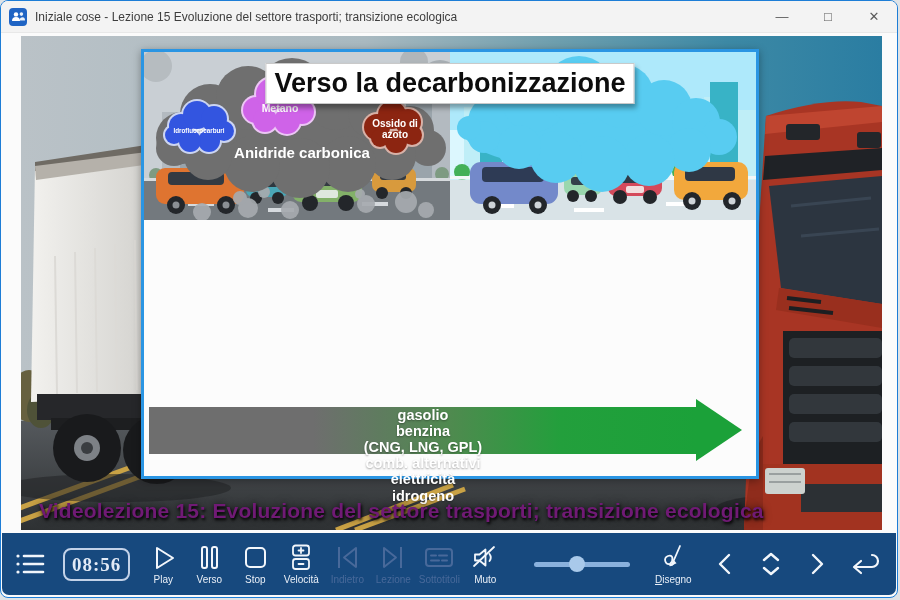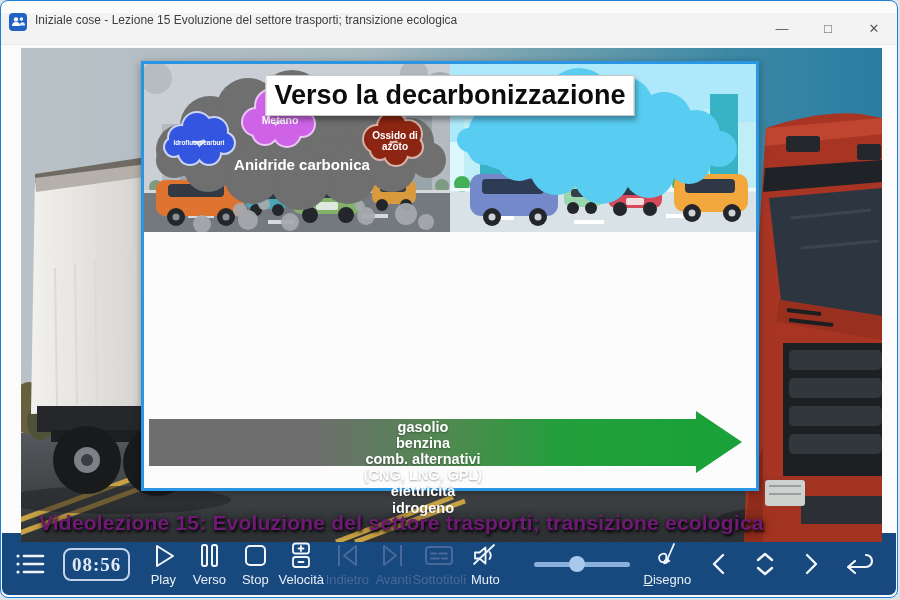--- a/index.html
+++ b/index.html
@@ -1,19 +1,19 @@
 <!DOCTYPE html>
 <html><head>
 <meta charset="utf-8">
 <style>
   html,body{margin:0;padding:0;width:900px;height:600px;background:#dfe3e6;font-family:"Liberation Sans",sans-serif;}
   .window{position:absolute;inset:0;width:898px;height:598px;border:1px solid #1d7dd6;border-radius:8px;overflow:hidden;background:#fbfbfb;display:flex;flex-direction:column;box-sizing:border-box;}
 
   
-  .titlebar{flex:0 0 31px;background:#f3f3f3;display:flex;padding-left:8px;gap:8px;border-bottom:1px solid #e8e8e8;margin-top:12px;}
+  .titlebar{flex:0 0 31px;background:#f3f3f3;display:flex;align-items:center;padding-left:8px;gap:8px;border-bottom:1px solid #e8e8e8;}
   .app-icon{width:18px;height:18px;background:#1f64c4;border-radius:4px;display:flex;align-items:center;justify-content:center;}
   .title-text{font-size:12px;color:#3d3d3d;white-space:nowrap;}
   .win-controls{margin-left:auto;display:flex;height:100%;}
   .win-btn{width:46px;height:100%;display:flex;align-items:center;justify-content:center;color:#5a5a5a;font-size:13px;cursor:default;}
 
   
   .stage{position:relative;flex:1;background:#fbfbfb;}
   .photo{position:absolute;left:20px;top:3px;width:861px;height:494px;overflow:hidden;background:#b8c0c6;}
   .photo svg{position:absolute;left:0;top:0;}
   .caption{position:absolute;left:18px;bottom:7px;color:#701a75;font-size:21px;font-weight:bold;letter-spacing:.2px;text-shadow:1px 2px 3px #000,0 0 8px rgba(0,0,0,.75);z-index:6;}
@@ -27,21 +27,21 @@
   .arrow-body{height:47px;width:548px;background:linear-gradient(90deg,#6e6e6e 0%,#6e6e6e 30%,#4f8a4f 55%,#239f3c 75%,#1ba139 100%);display:flex;align-items:center;flex-direction:column;}
   .arrow-head{width:0;height:0;border-top:31px solid transparent;border-bottom:31px solid transparent;border-left:46px solid #1ba139;margin-left:-1px;}
   .fuel{flex:1;text-align:center;color:#fff;font-weight:bold;font-size:14.5px;line-height:1.12;text-shadow:0 1px 2px rgba(0,0,0,.35);}
   .fuel span{display:block;}
   .fuel.f0{flex:.85}.fuel.f1{flex:.95}.fuel.f2{flex:1.35}.fuel.f3{flex:1.15}.fuel.f4{flex:.95}
   .nox-label{width:54px;height:34px;display:flex;align-items:center;justify-content:center;text-align:center;color:#fff;font-weight:bold;font-size:10px;line-height:1.1;font-family:"Liberation Sans",sans-serif;}
 
   
   .toolbar{flex:0 0 62px;background:#17497e;margin:2px 1px 2px 1px;border-radius:0 0 7px 7px;display:flex;align-items:center;padding:0 6px;}
   .tb-btn{display:flex;flex-direction:column;align-items:center;justify-content:center;width:46px;color:#f2f6fb;gap:0px;}
-  .tb-btn .lbl{font-size:13px;color:#e9eff7;margin-top:1px;white-space:nowrap;}
+  .tb-btn .lbl{font-size:10px;color:#e9eff7;margin-top:1px;white-space:nowrap;}
   .tb-btn.disabled{color:#48699a;}
   .tb-btn.disabled .lbl{color:#48699a;}
   .icon-only{display:flex;align-items:center;justify-content:center;color:#f2f6fb;}
   .timer{margin-left:13px;font-family:Liberation Serif, serif;font-weight:bold;font-size:19px;letter-spacing:1px;color:#e2eaf6;border:2px solid #c3d2e8;border-radius:8px;padding:4px 7px 3px 7px;}
   .slider-wrap{position:relative;width:96px;height:18px;margin-left:26px;}
   .slider-track{position:absolute;top:7px;left:0;width:100%;height:5px;border-radius:3px;background:#8ab1dd;}
   .slider-thumb{position:absolute;top:1px;left:36%;width:16px;height:16px;border-radius:50%;background:#a9c9ea;}
   .u{text-decoration:underline;}
   .chev{width:38px;}
 </style>
@@ -425,22 +425,22 @@
           <div class="arrow-body">
             <div class="fuel f0">
               <span>gasolio</span>
                 <span></span>
             </div>
             <div class="fuel f1">
               <span>benzina</span>
                 <span></span>
             </div>
             <div class="fuel f2">
-              <span>comb. alternativi</span>
-                <span>(CNG, LNG, GPL)</span>
+              <span>(CNG, LNG, GPL)</span>
+                <span>comb. alternativi</span>
             </div>
             <div class="fuel f4">
               <span>elettricità</span>
                 <span>idrogeno</span>
             </div>
           </div>
           <div class="arrow-head"></div>
         </div>
       </div>
 
@@ -501,21 +501,21 @@
           <path d="M24 5 L12 14.5 L24 24 Z"></path>
       </svg>
       <span class="lbl">Indietro</span>
     </div>
 
     <div class="tb-btn disabled">
       <svg width="30" height="30" viewBox="0 0 30 30" fill="none" stroke="currentColor" stroke-width="2" stroke-linejoin="round">
         <path d="M6 5 L18 14.5 L6 24 Z"></path>
           <line x1="23" y1="4" x2="23" y2="25"></line>
       </svg>
-      <span class="lbl">Avanti</span>
+      <span class="lbl">Lezione</span>
     </div>
 
     <div class="tb-btn disabled">
       <svg width="32" height="30" viewBox="0 0 32 30" fill="none" stroke="currentColor" stroke-width="2" stroke-linecap="round">
         <rect x="3" y="6" width="26" height="17" rx="3"></rect>
         <line x1="8" y1="12.5" x2="13" y2="12.5"></line>
           <line x1="16" y1="12.5" x2="24" y2="12.5"></line>
         <line x1="8" y1="17.5" x2="16" y2="17.5"></line>
           <line x1="19" y1="17.5" x2="24" y2="17.5"></line>
       </svg>
@@ -529,21 +529,21 @@
         <line x1="4" y1="23" x2="24" y2="4"></line>
       </svg>
       <span class="lbl">Muto</span>
     </div>
 
     <div class="slider-wrap">
       <div class="slider-track"></div>
       <div class="slider-thumb"></div>
     </div>
 
-    <div class="tb-btn" style="margin-left:14px;">
+    <div class="tb-btn" style="margin-left:20px;">
       <svg width="30" height="30" viewBox="0 0 30 30" fill="none" stroke="currentColor" stroke-width="1.8" stroke-linecap="round">
         <path d="M12 21 c-5 1 -7 -6 -2 -8 c5 -2 6 4 2 8 c-1.5 1.5 2 1.5 3 0"></path>
         <path d="M22 3 L15.5 18"></path>
         <path d="M15.5 18 l-1.8 3.5 l3.4 -1.6 z" fill="currentColor"></path>
       </svg>
       <span class="lbl"><span class="u">D</span><span>isegno</span></span>
     </div>
 
     <div class="icon-only chev" style="margin-left:10px;">
       <svg width="30" height="32" viewBox="0 0 30 32" fill="none" stroke="currentColor" stroke-width="2.4" stroke-linecap="round" stroke-linejoin="round">

